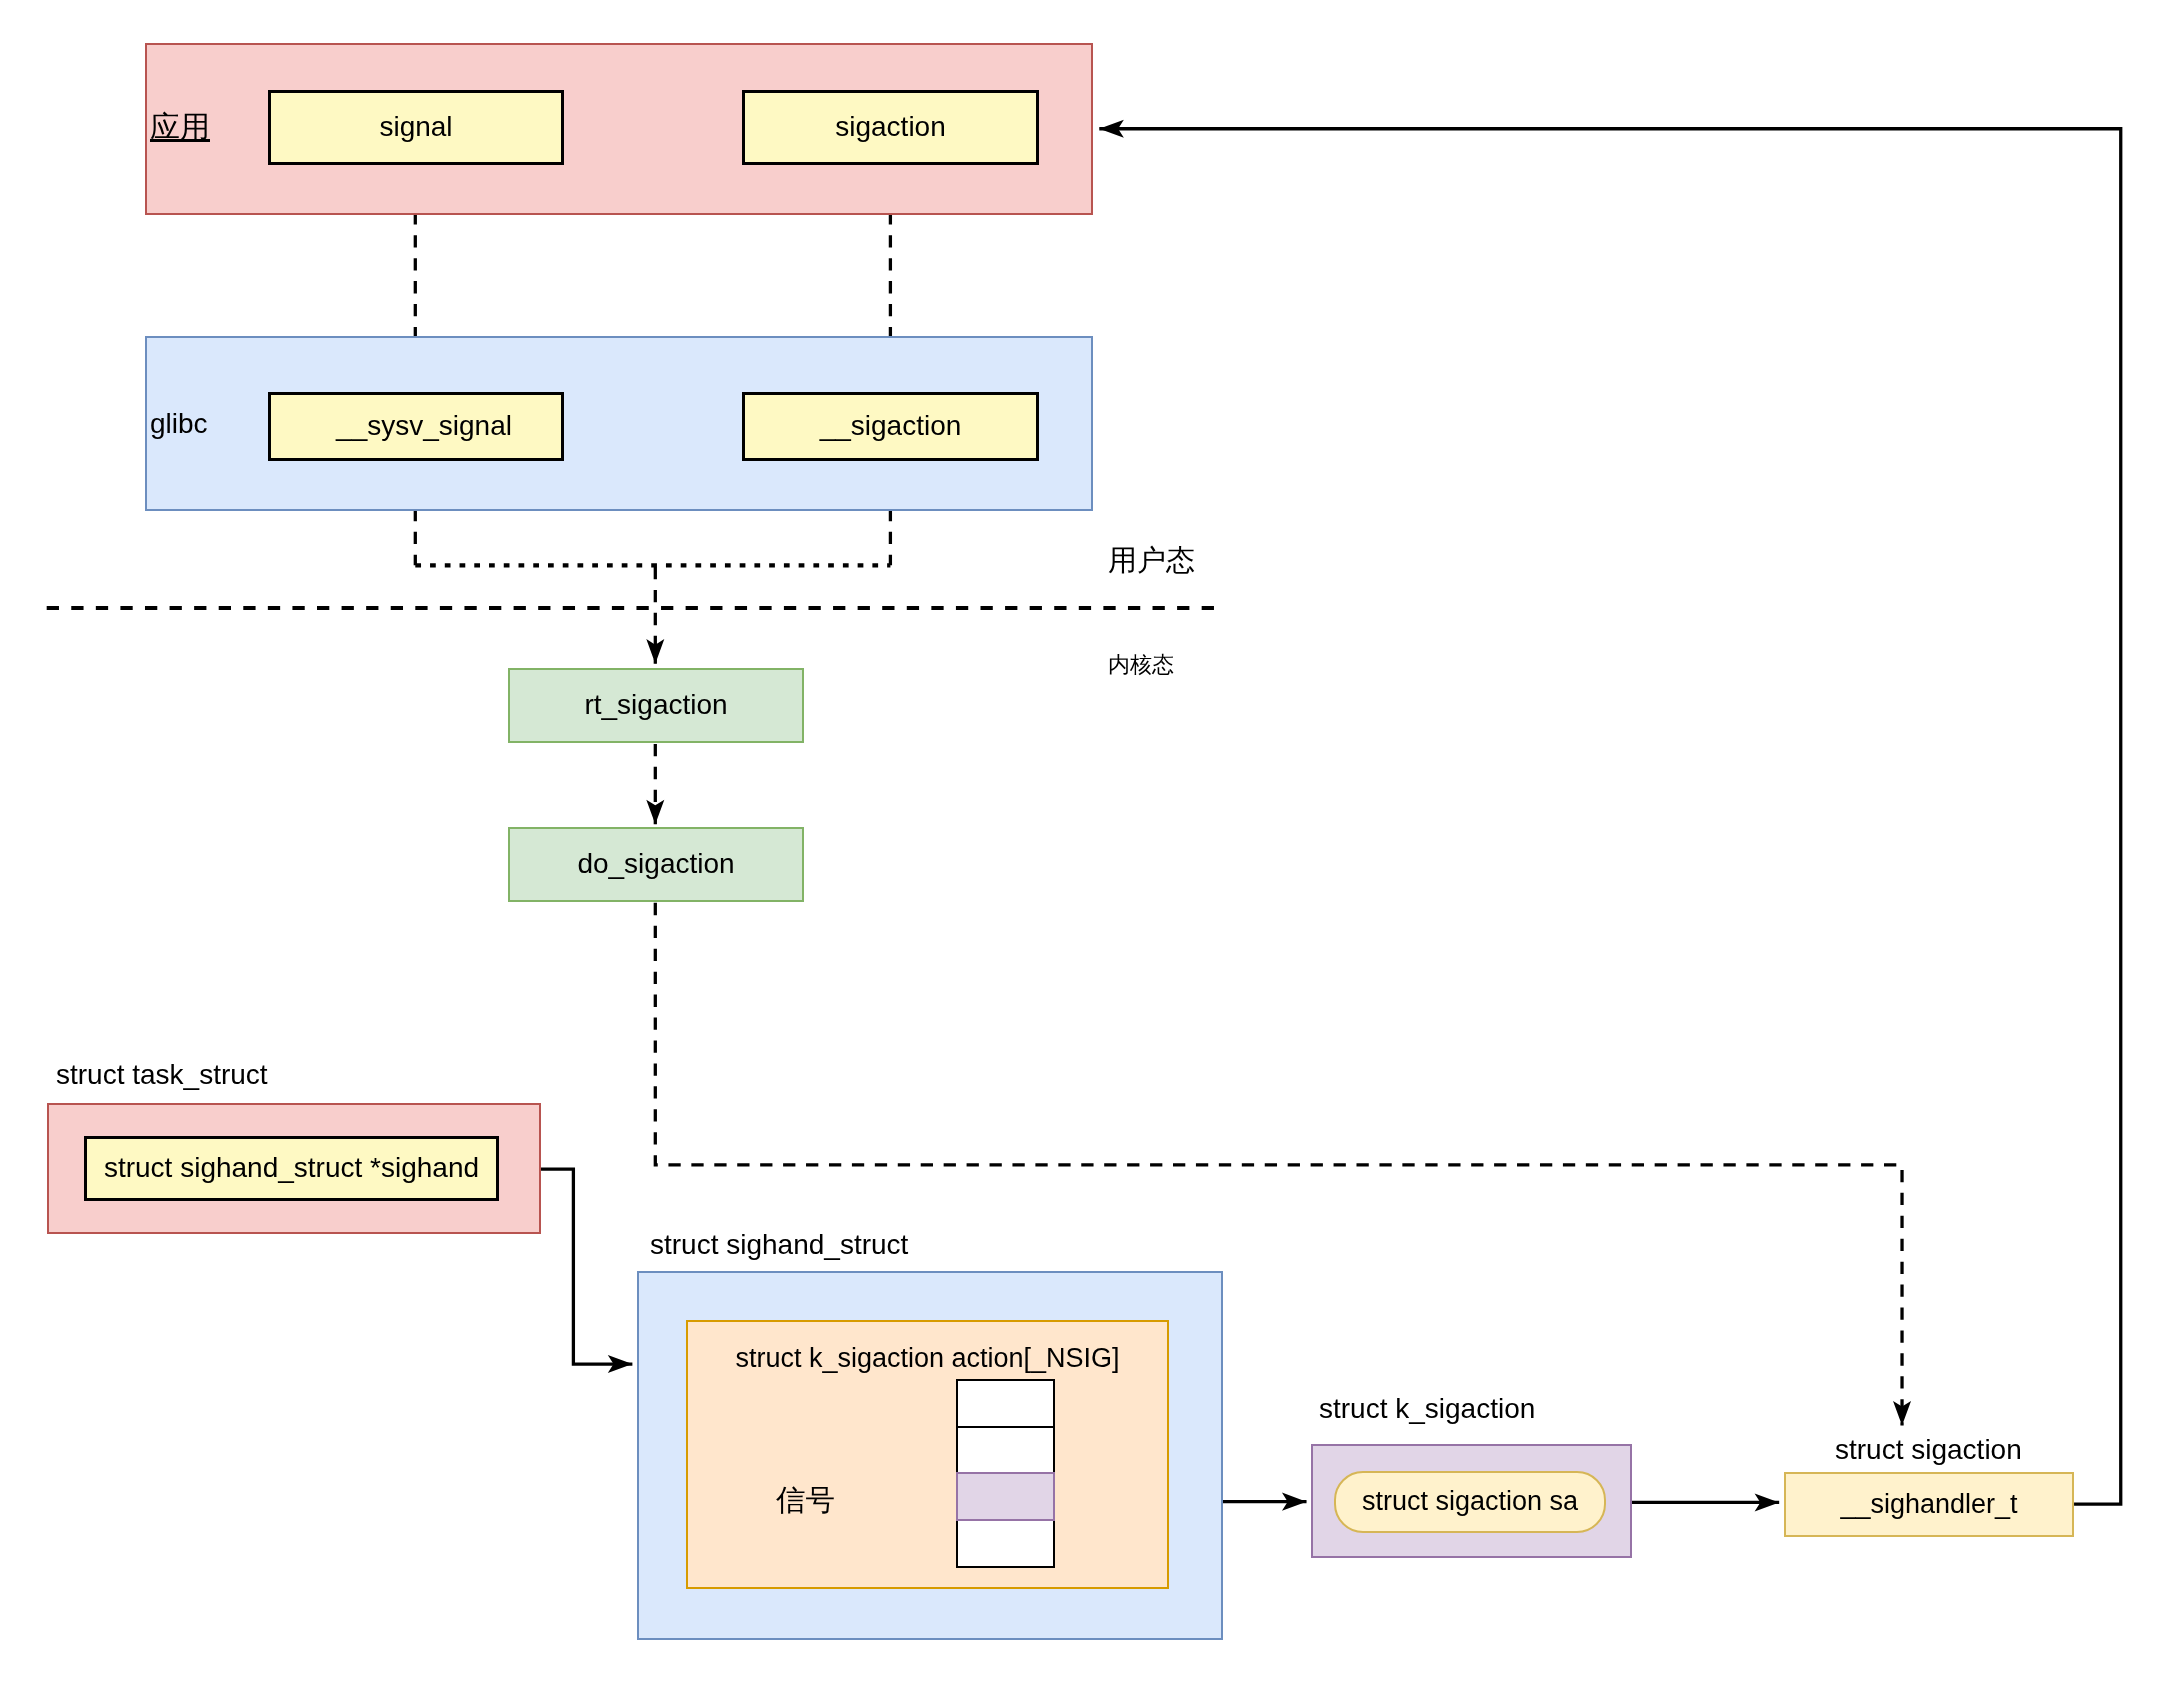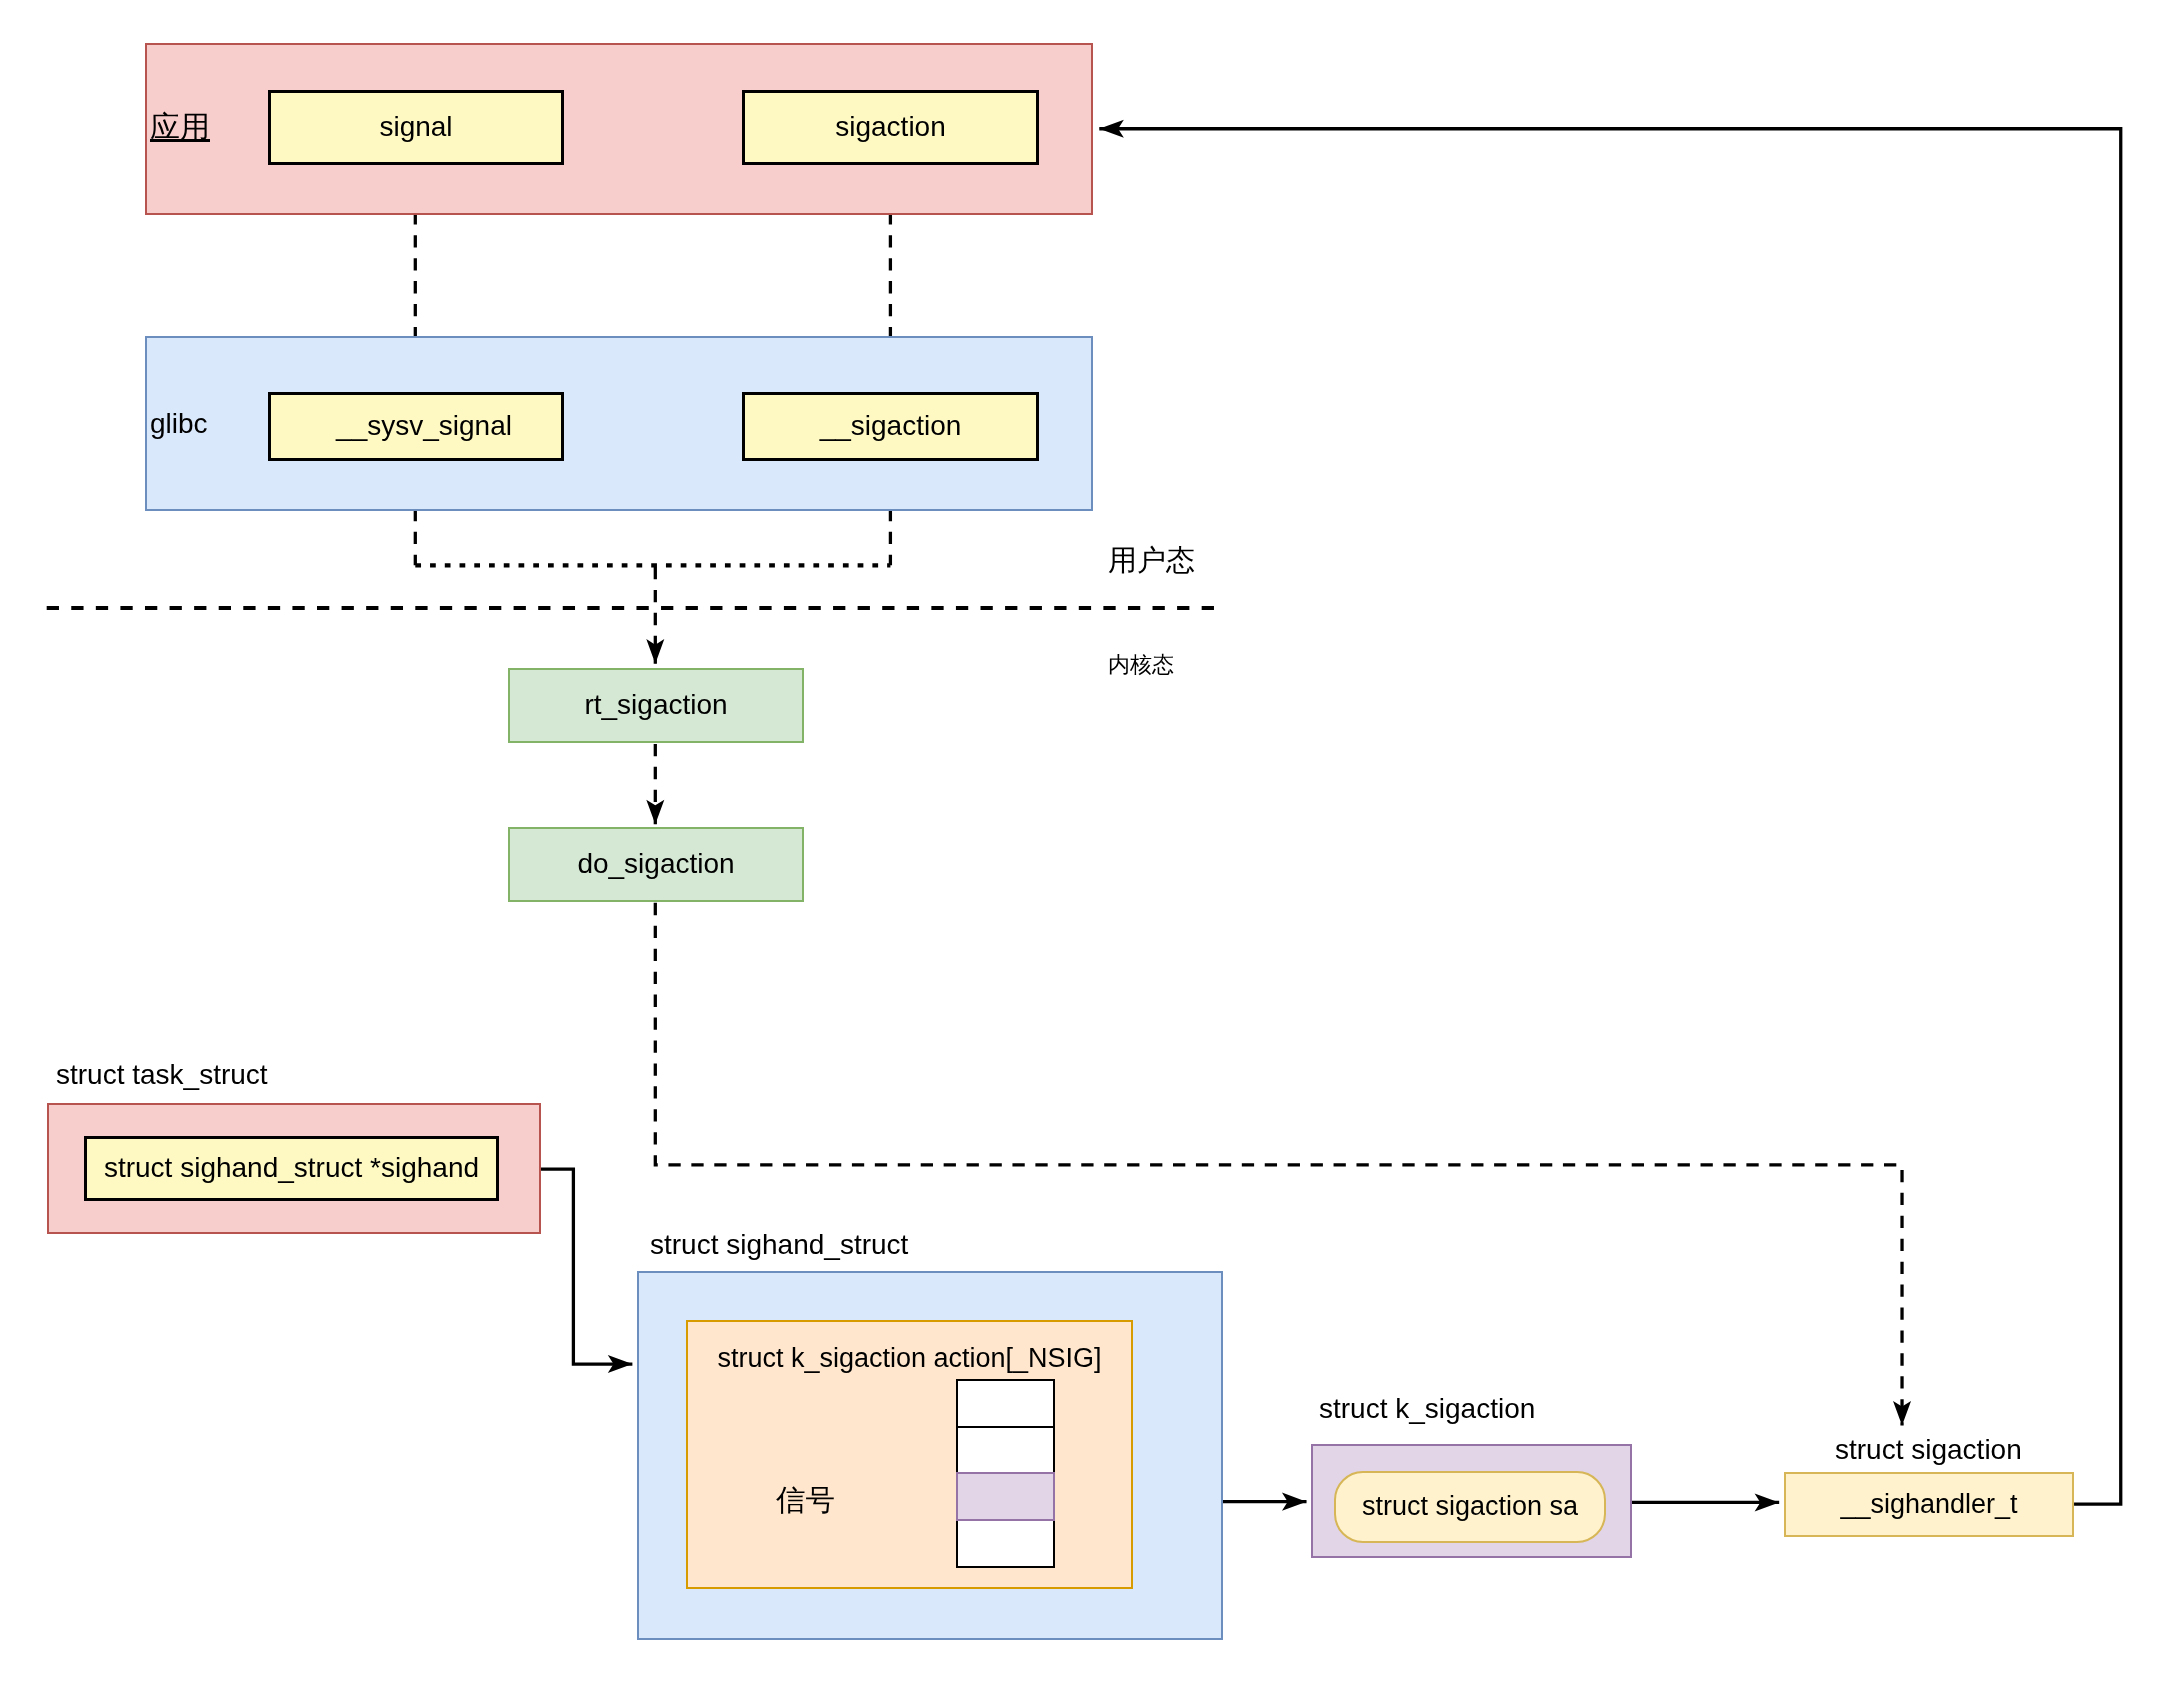--- a/index.html
+++ b/index.html
@@ -96,34 +96,34 @@
   </div>
 
   <div class="abs fs" style="left:56px; top:1059px;">struct task_struct</div>
   <div class="abs container-red" style="left:47px; top:1103px; width:494px; height:131px;"></div>
   <div class="abs box-white center-txt fs" style="left:84px; top:1136px; width:415px; height:65px;">
     <span>struct sighand_struct *sighand</span>
   </div>
 
   <div class="abs fs" style="left:650px; top:1229px;">struct sighand_struct</div>
   <div class="abs container-blue" style="left:637px; top:1271px; width:586px; height:369px;"></div>
-  <div class="abs container-orange" style="left:686px; top:1320px; width:447px; height:269px;">
+  <div class="abs container-orange" style="left:686px; top:1320px; width:483px; height:269px;">
     <div class="fs" style="text-align:center; margin-top:21px; font-size:27px;">struct k_sigaction action[_NSIG]</div>
   </div>
   <div id="action-array" class="abs" style="left:956px; top:1379px;">
       <div class="array-cell"></div>
       <div class="array-cell"></div>
       <div class="array-cell highlighted"></div>
       <div class="array-cell"></div>
     </div>
   <div class="abs cn" style="left:776px; top:1481px; font-size:29.5px;text-align:center;">信号</div>
 
   <div class="abs fs" style="left:1319px; top:1393px;">struct k_sigaction</div>
   <div class="abs container-purple" style="left:1311px; top:1444px; width:321px; height:114px;"></div>
-  <div class="abs box-yellow center-txt fs" style="left:1334px; top:1471px; width:272px; height:72px; font-size:27px;border-radius:29px;">
+  <div class="abs box-yellow center-txt fs" style="left:1334px; top:1471px; width:272px; height:62px; font-size:27px;border-radius:29px;">
     <span>struct sigaction sa</span>
   </div>
 
   <div class="abs fs" style="left:1835px; top:1434px;">struct sigaction</div>
   <div class="abs box-yellow center-txt fs" style="left:1784px; top:1472px; width:290px; height:65px; font-size:27px;">
     <span>__sighandler_t</span>
   </div>
 
 </div>
 

